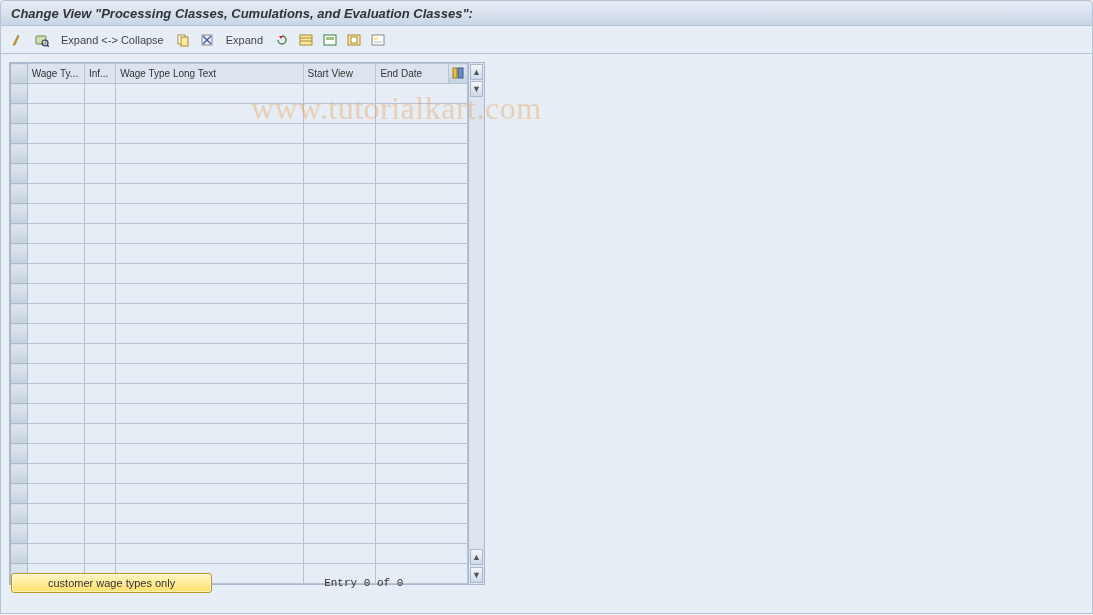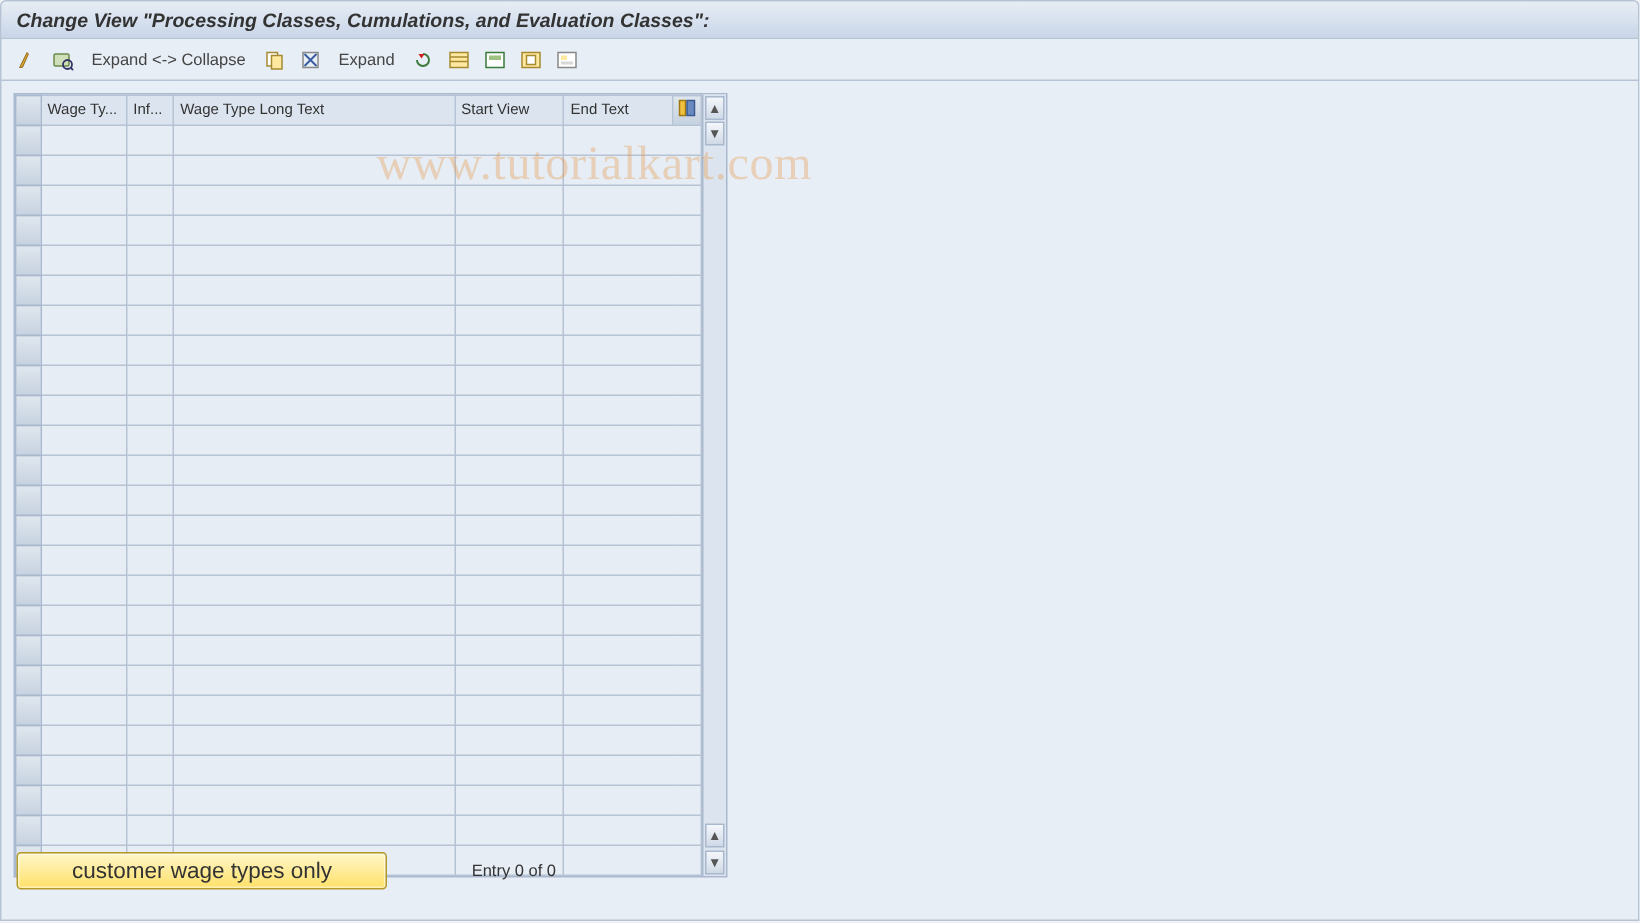--- a/index.html
+++ b/index.html
@@ -141,21 +141,21 @@
   }
   .sap-btn {
     background: linear-gradient(to bottom,#fff6c9,#ffe169);
     border:1px solid #b59a2a;
     border-radius:3px;
     padding:3px 36px;
     min-width: 190px;
     text-align:center;
     color:#333;
     cursor:pointer;
-    font-size:15px;
+    font-size:11px;
     box-shadow: inset 0 0 0 1px rgba(255,255,255,0.5);
   }
   .pos-group {
     display:flex; align-items:center;
     background: #e1e8f0;
     border:1px solid #a9b8cd;
     border-radius:2px;
     height:22px;
   }
   .pos-group .pos-icon {
@@ -168,21 +168,22 @@
     padding:0 40px;
     color:#888;
     background:#f0f3f7;
     height:100%;
     display:flex;align-items:center;
     min-width:100px;
     cursor:pointer;
   }
   .entry-status {
     color:#333;
-    margin-left: 40px;
+    margin-left: 96px;
+    font-family: Liberation Mono, monospace;
   }
 
   .watermark {
     position:absolute;
     top: 36px;
     left: 250px;
     font-size: 32px;
     color: rgba(230,150,70,0.35);
     font-weight: 400;
     letter-spacing: 0.5px;
@@ -264,21 +265,21 @@
 
   <div class="grid-wrap">
     <table class="grid">
       <thead>
         <tr>
           <th class="row-selector"></th>
           <th class="col-wage">Wage Ty...</th>
           <th class="col-inf">Inf...</th>
           <th class="col-long">Wage Type Long Text</th>
           <th class="col-start">Start View</th>
-          <th class="col-end">End Text</th>
+          <th class="col-end">End Date</th>
           <th class="cfg-col">
             <span class="cfg-icon">
               <svg width="12" height="12">
                   <rect x="1" y="1" width="4" height="10" fill="#f0c040" stroke="#a07a10"></rect>
                   <rect x="6" y="1" width="5" height="10" fill="#6a8ac0" stroke="#3a5a90"></rect>
                 </svg>
             </span>
           </th>
         </tr>
       </thead>

